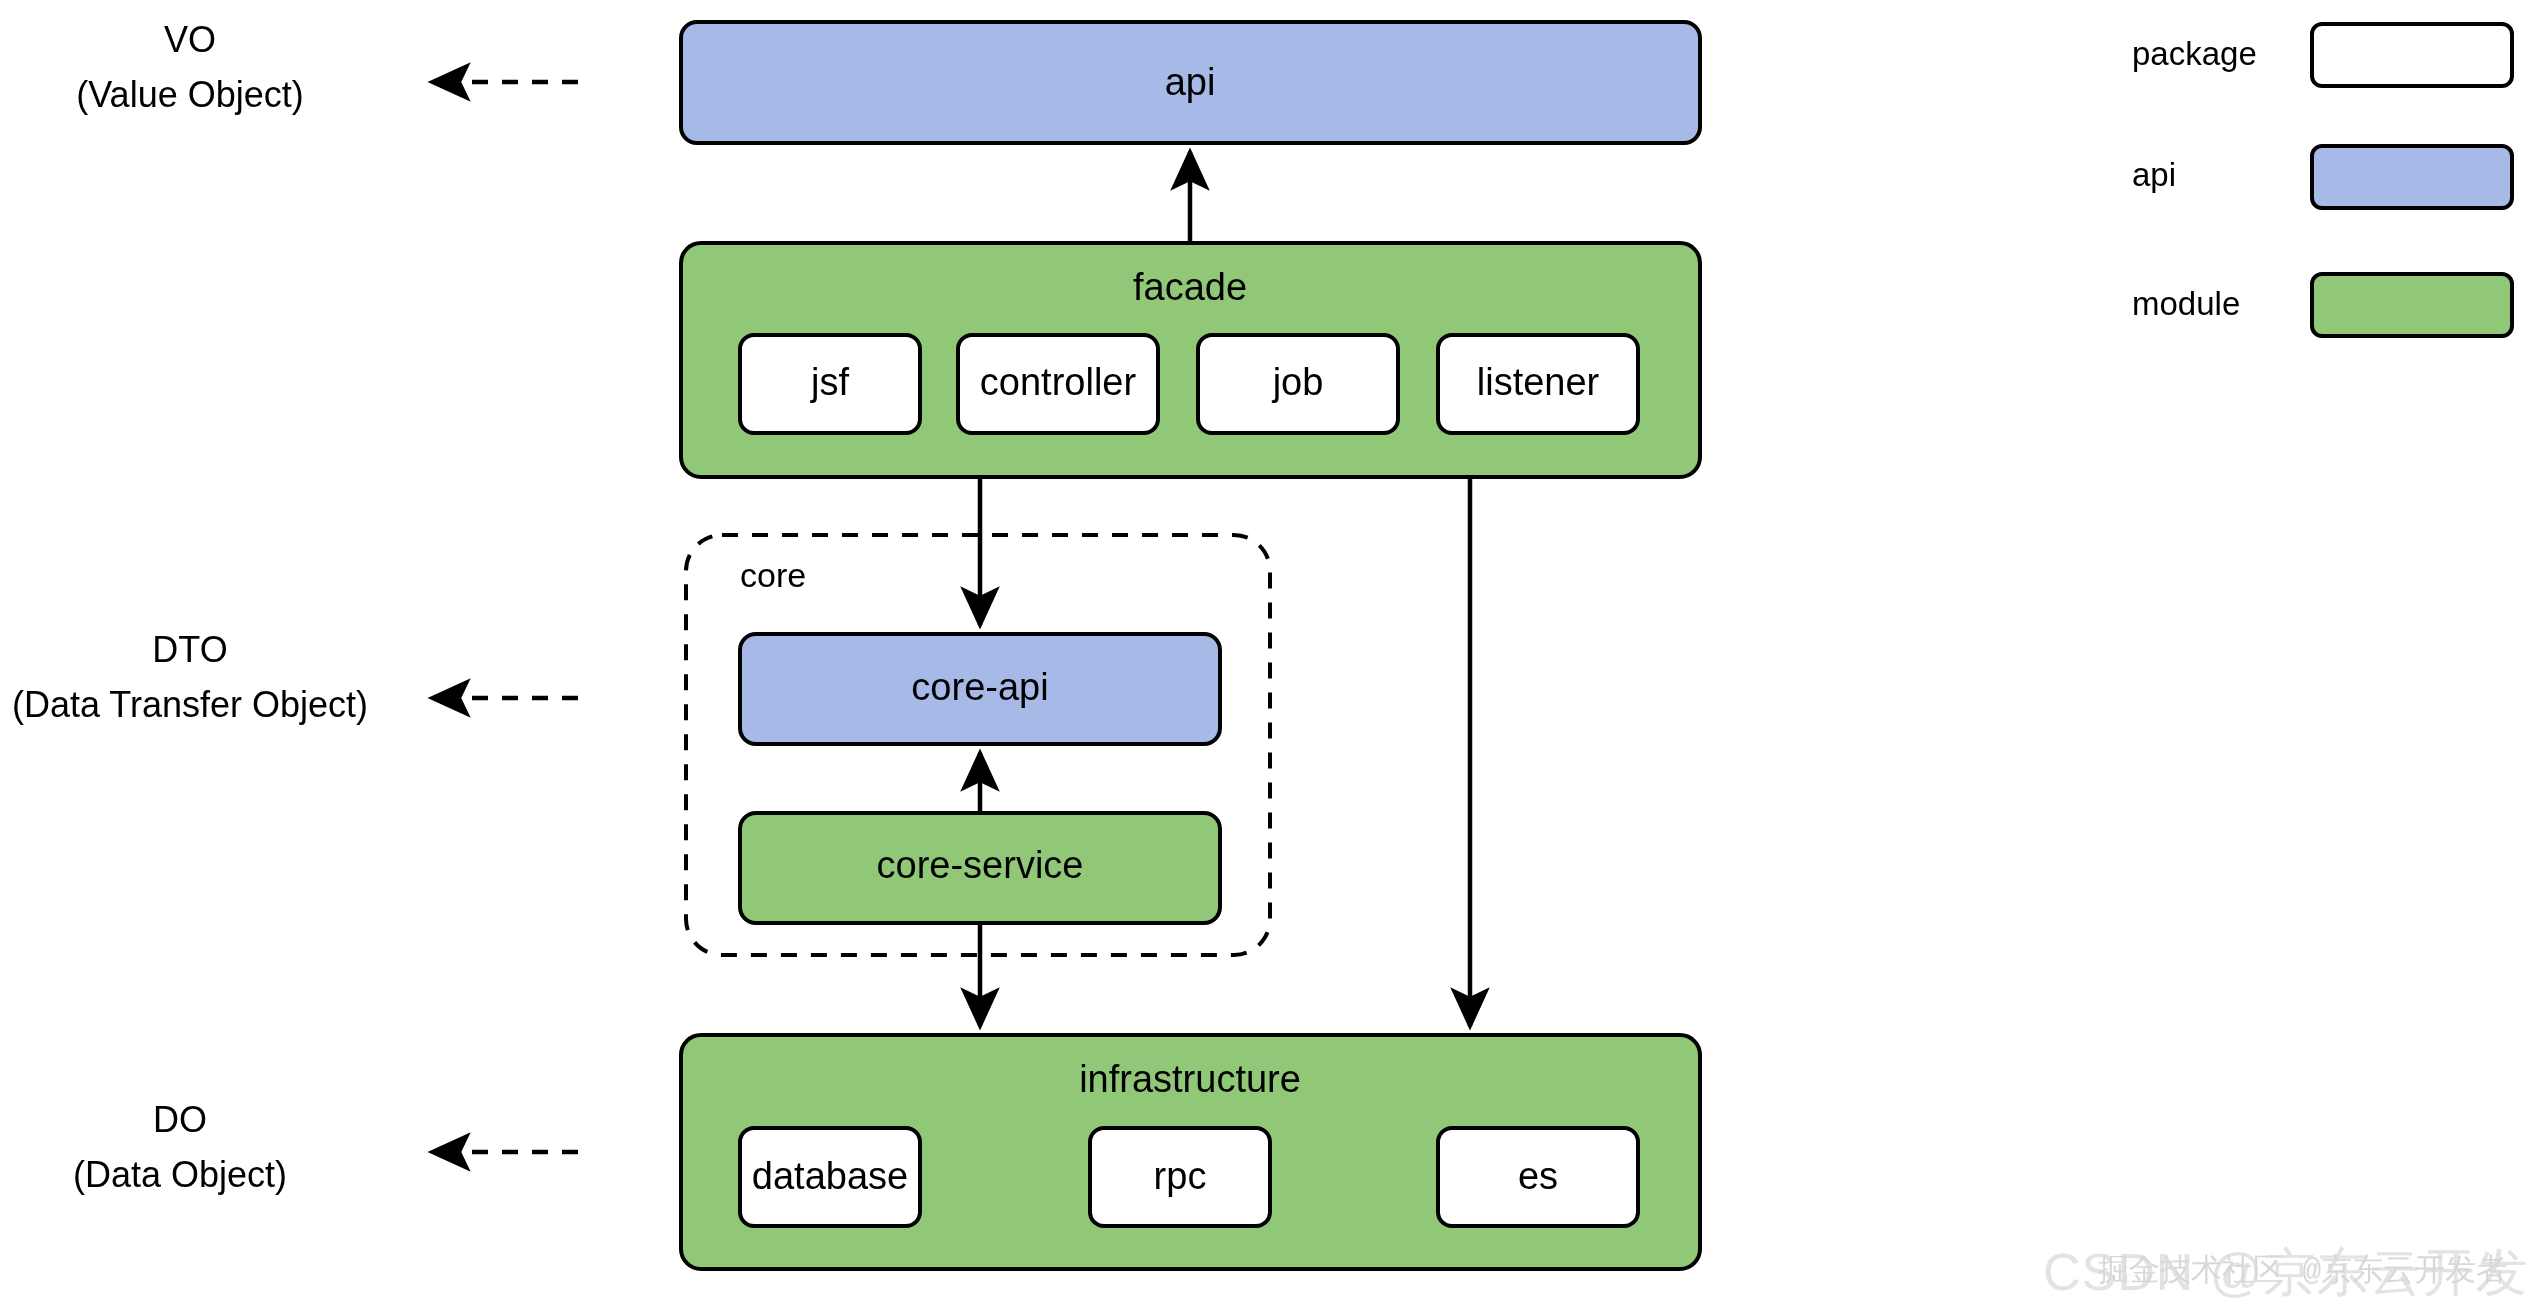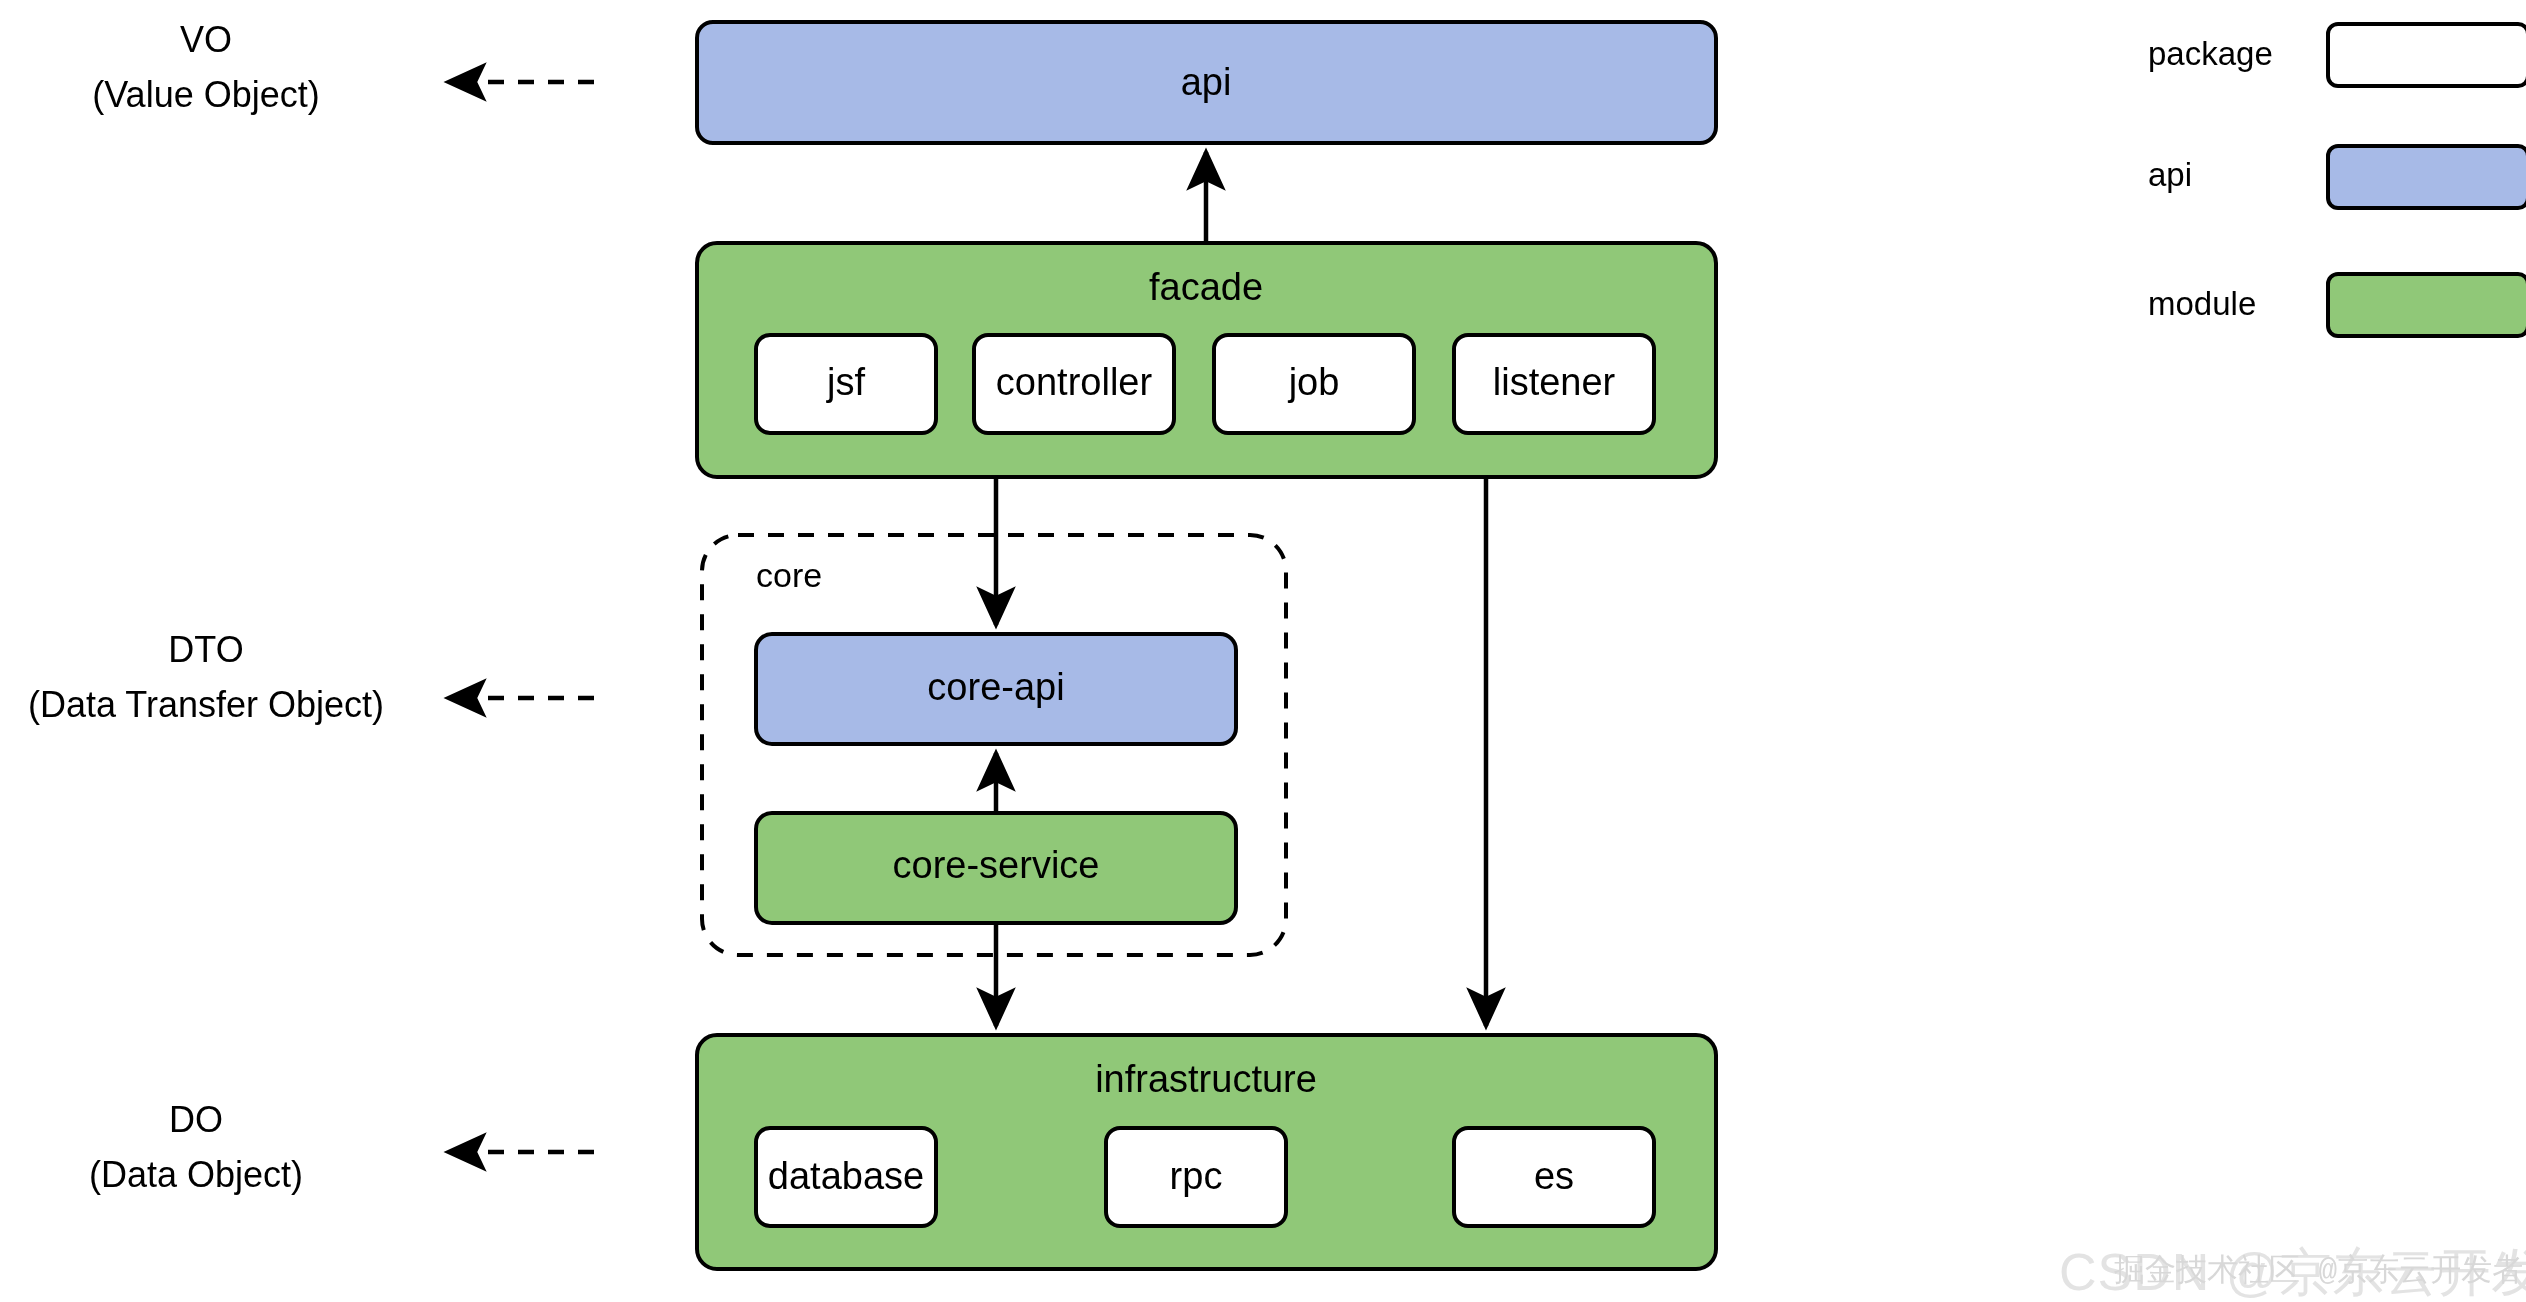--- a/index.html
+++ b/index.html
@@ -9,21 +9,21 @@
   }
   body {
     width: 2526px;
     height: 1302px;
     position: relative;
     overflow: hidden;
     font-family: "Liberation Sans", sans-serif;
   }
   #diagram-root {
     position: absolute;
-    left: 16px;
+    left: 0;
     top: 0;
     width: 2122px;
     height: 1302px;
   }
   svg.diagram {
     display: block;
     width: 2526px;
     height: 1302px;
   }
   .box-label {

